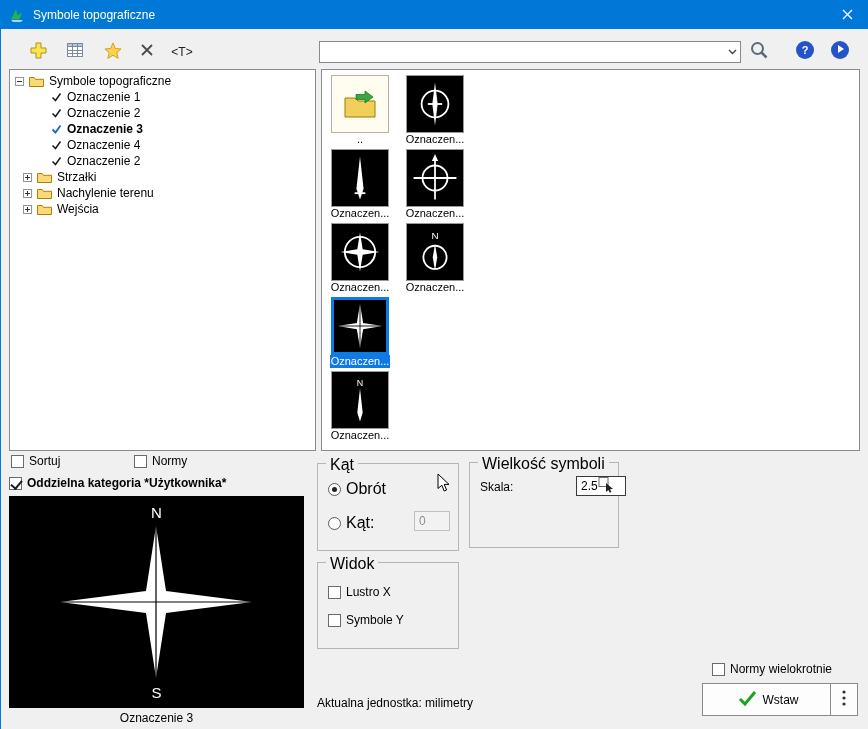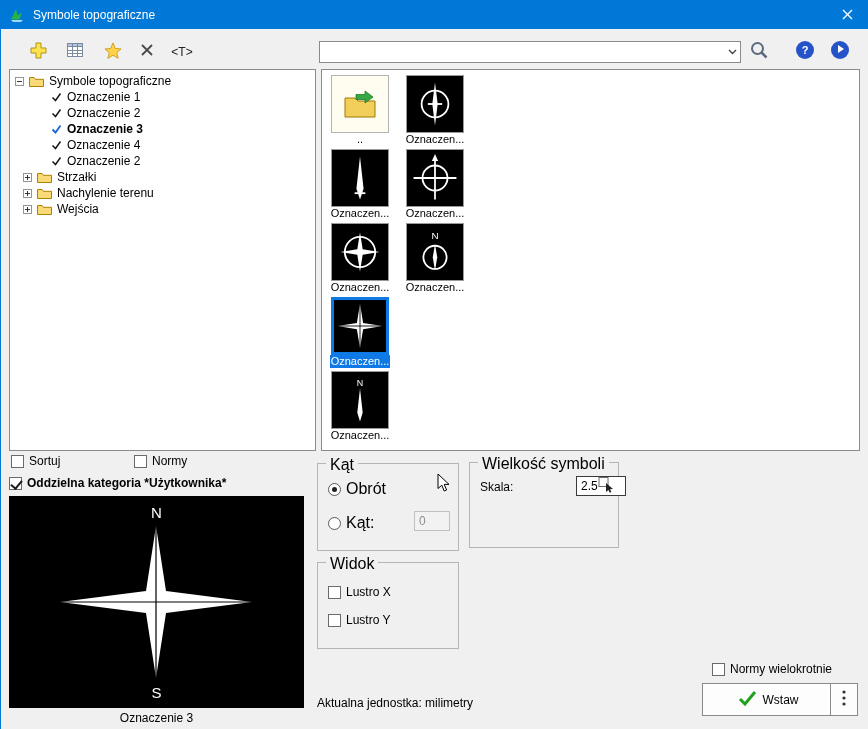--- a/index.html
+++ b/index.html
@@ -354,21 +354,21 @@
   </div>
 
   <div class="gbox" style="left:316px;top:561px;width:142px;height:87px">
     <span class="gtitle">Widok</span>
     <label class="chk" style="left:10px;top:22px">
       <span class="box"></span>
       <span>Lustro X</span>
     </label>
     <label class="chk" style="left:10px;top:50px">
       <span class="box"></span>
-      <span>Lustro Y</span>
+      <span>Symbole Y</span>
     </label>
   </div>
 
   <span class="cursor" style="left:436px;top:472px">
     <svg width="13" height="19" viewBox="0 0 13 19">
         <path d="M1 1 L1 15.5 L4.8 12.2 L7.2 18 L9.6 17 L7.2 11.4 L12 11.4 Z" fill="#fff" stroke="#000" stroke-width="1"></path>
       </svg>
   </span>
 
   <div class="unit">Aktualna jednostka: milimetry</div>

